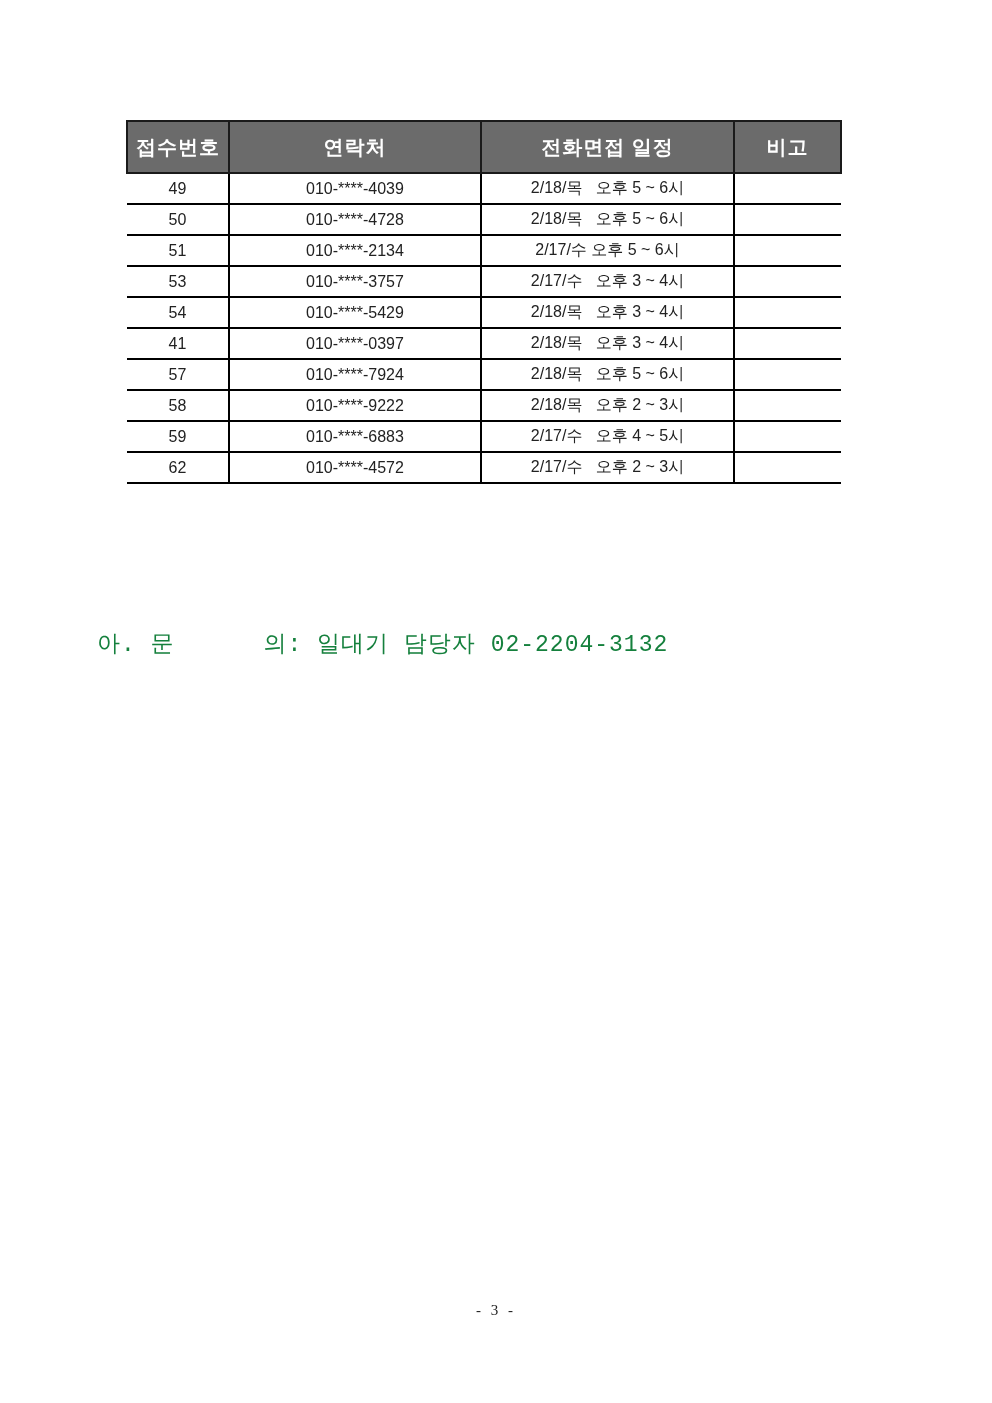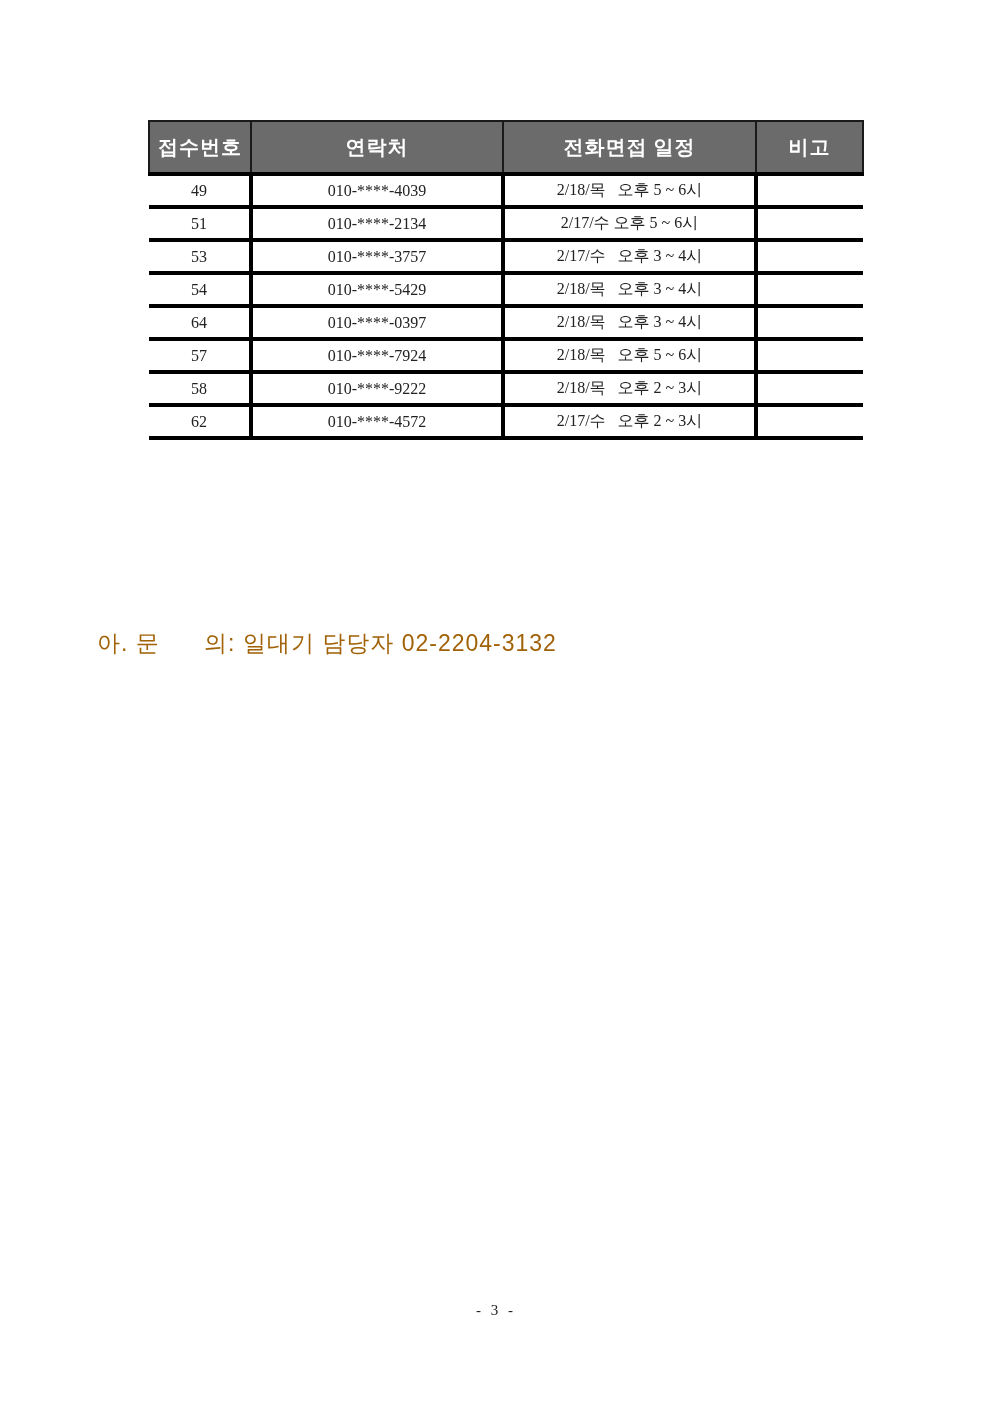--- a/index.html
+++ b/index.html
@@ -5,53 +5,52 @@
   html, body { margin: 0; padding: 0; }
   body {
     width: 992px; height: 1403px;
     background: #ffffff;
     position: relative;
     font-family: "Liberation Sans", sans-serif;
     color: #1a1a1a;
   }
   .doc-table {
     position: absolute;
-    left: 148px; top: 120px;
+    left: 126px; top: 120px;
     width: 714px;
     border-collapse: collapse;
     table-layout: fixed;
-    font-family: Liberation Serif, serif;
   }
   .doc-table th {
     background: #6b6b6b;
     color: #ffffff;
     font-size: 20px;
     font-weight: bold;
     height: 48px;
     border: 2px solid #1a1a1a;
     text-align: center;
     letter-spacing: 1px;
   }
   .doc-table td {
     height: 27px;
     font-size: 16px;
     text-align: center;
     vertical-align: middle;
-    border: 4px solid #000000;
+    border: 2px solid #000000;
     white-space: pre;
     color: #222222;
   }
   .doc-table tbody td:first-child { border-left: none; }
   .doc-table tbody td:last-child  { border-right: none; }
   .contact-note {
     position: absolute;
     left: 97px; top: 628px;
-    font-family: Liberation Sans, sans-serif;
+    font-family: Liberation Mono, monospace;
     font-size: 23px;
-    color: #a16207;
+    color: #15803d;
     white-space: pre;
     letter-spacing: 1px;
   }
   .page-number {
     position: absolute;
     left: 0; top: 1302px;
     width: 100%;
     text-align: center;
     font-family: "Liberation Serif", serif;
     font-size: 15px;
@@ -78,56 +77,68 @@
     </tr>
   </thead>
   <tbody>
     <tr>
       <td>49</td>
       <td>010-****-4039</td>
       <td>2/18/목   오후 5 ~ 6시</td>
       <td></td>
     </tr>
     <tr>
+      <td>50</td>
+      <td>010-****-4728</td>
+      <td>2/18/목   오후 5 ~ 6시</td>
+      <td></td>
+    </tr>
+    <tr>
       <td>51</td>
       <td>010-****-2134</td>
       <td>2/17/수 오후 5 ~ 6시</td>
       <td></td>
     </tr>
     <tr>
       <td>53</td>
       <td>010-****-3757</td>
       <td>2/17/수   오후 3 ~ 4시</td>
       <td></td>
     </tr>
     <tr>
       <td>54</td>
       <td>010-****-5429</td>
       <td>2/18/목   오후 3 ~ 4시</td>
       <td></td>
     </tr>
     <tr>
-      <td>64</td>
+      <td>41</td>
       <td>010-****-0397</td>
       <td>2/18/목   오후 3 ~ 4시</td>
       <td></td>
     </tr>
     <tr>
       <td>57</td>
       <td>010-****-7924</td>
       <td>2/18/목   오후 5 ~ 6시</td>
       <td></td>
     </tr>
     <tr>
       <td>58</td>
       <td>010-****-9222</td>
       <td>2/18/목   오후 2 ~ 3시</td>
       <td></td>
     </tr>
     <tr>
+      <td>59</td>
+      <td>010-****-6883</td>
+      <td>2/17/수   오후 4 ~ 5시</td>
+      <td></td>
+    </tr>
+    <tr>
       <td>62</td>
       <td>010-****-4572</td>
       <td>2/17/수   오후 2 ~ 3시</td>
       <td></td>
     </tr>
   </tbody>
 </table>
 
 <div class="contact-note">아. 문      의: 일대기 담당자 02-2204-3132</div>
 

